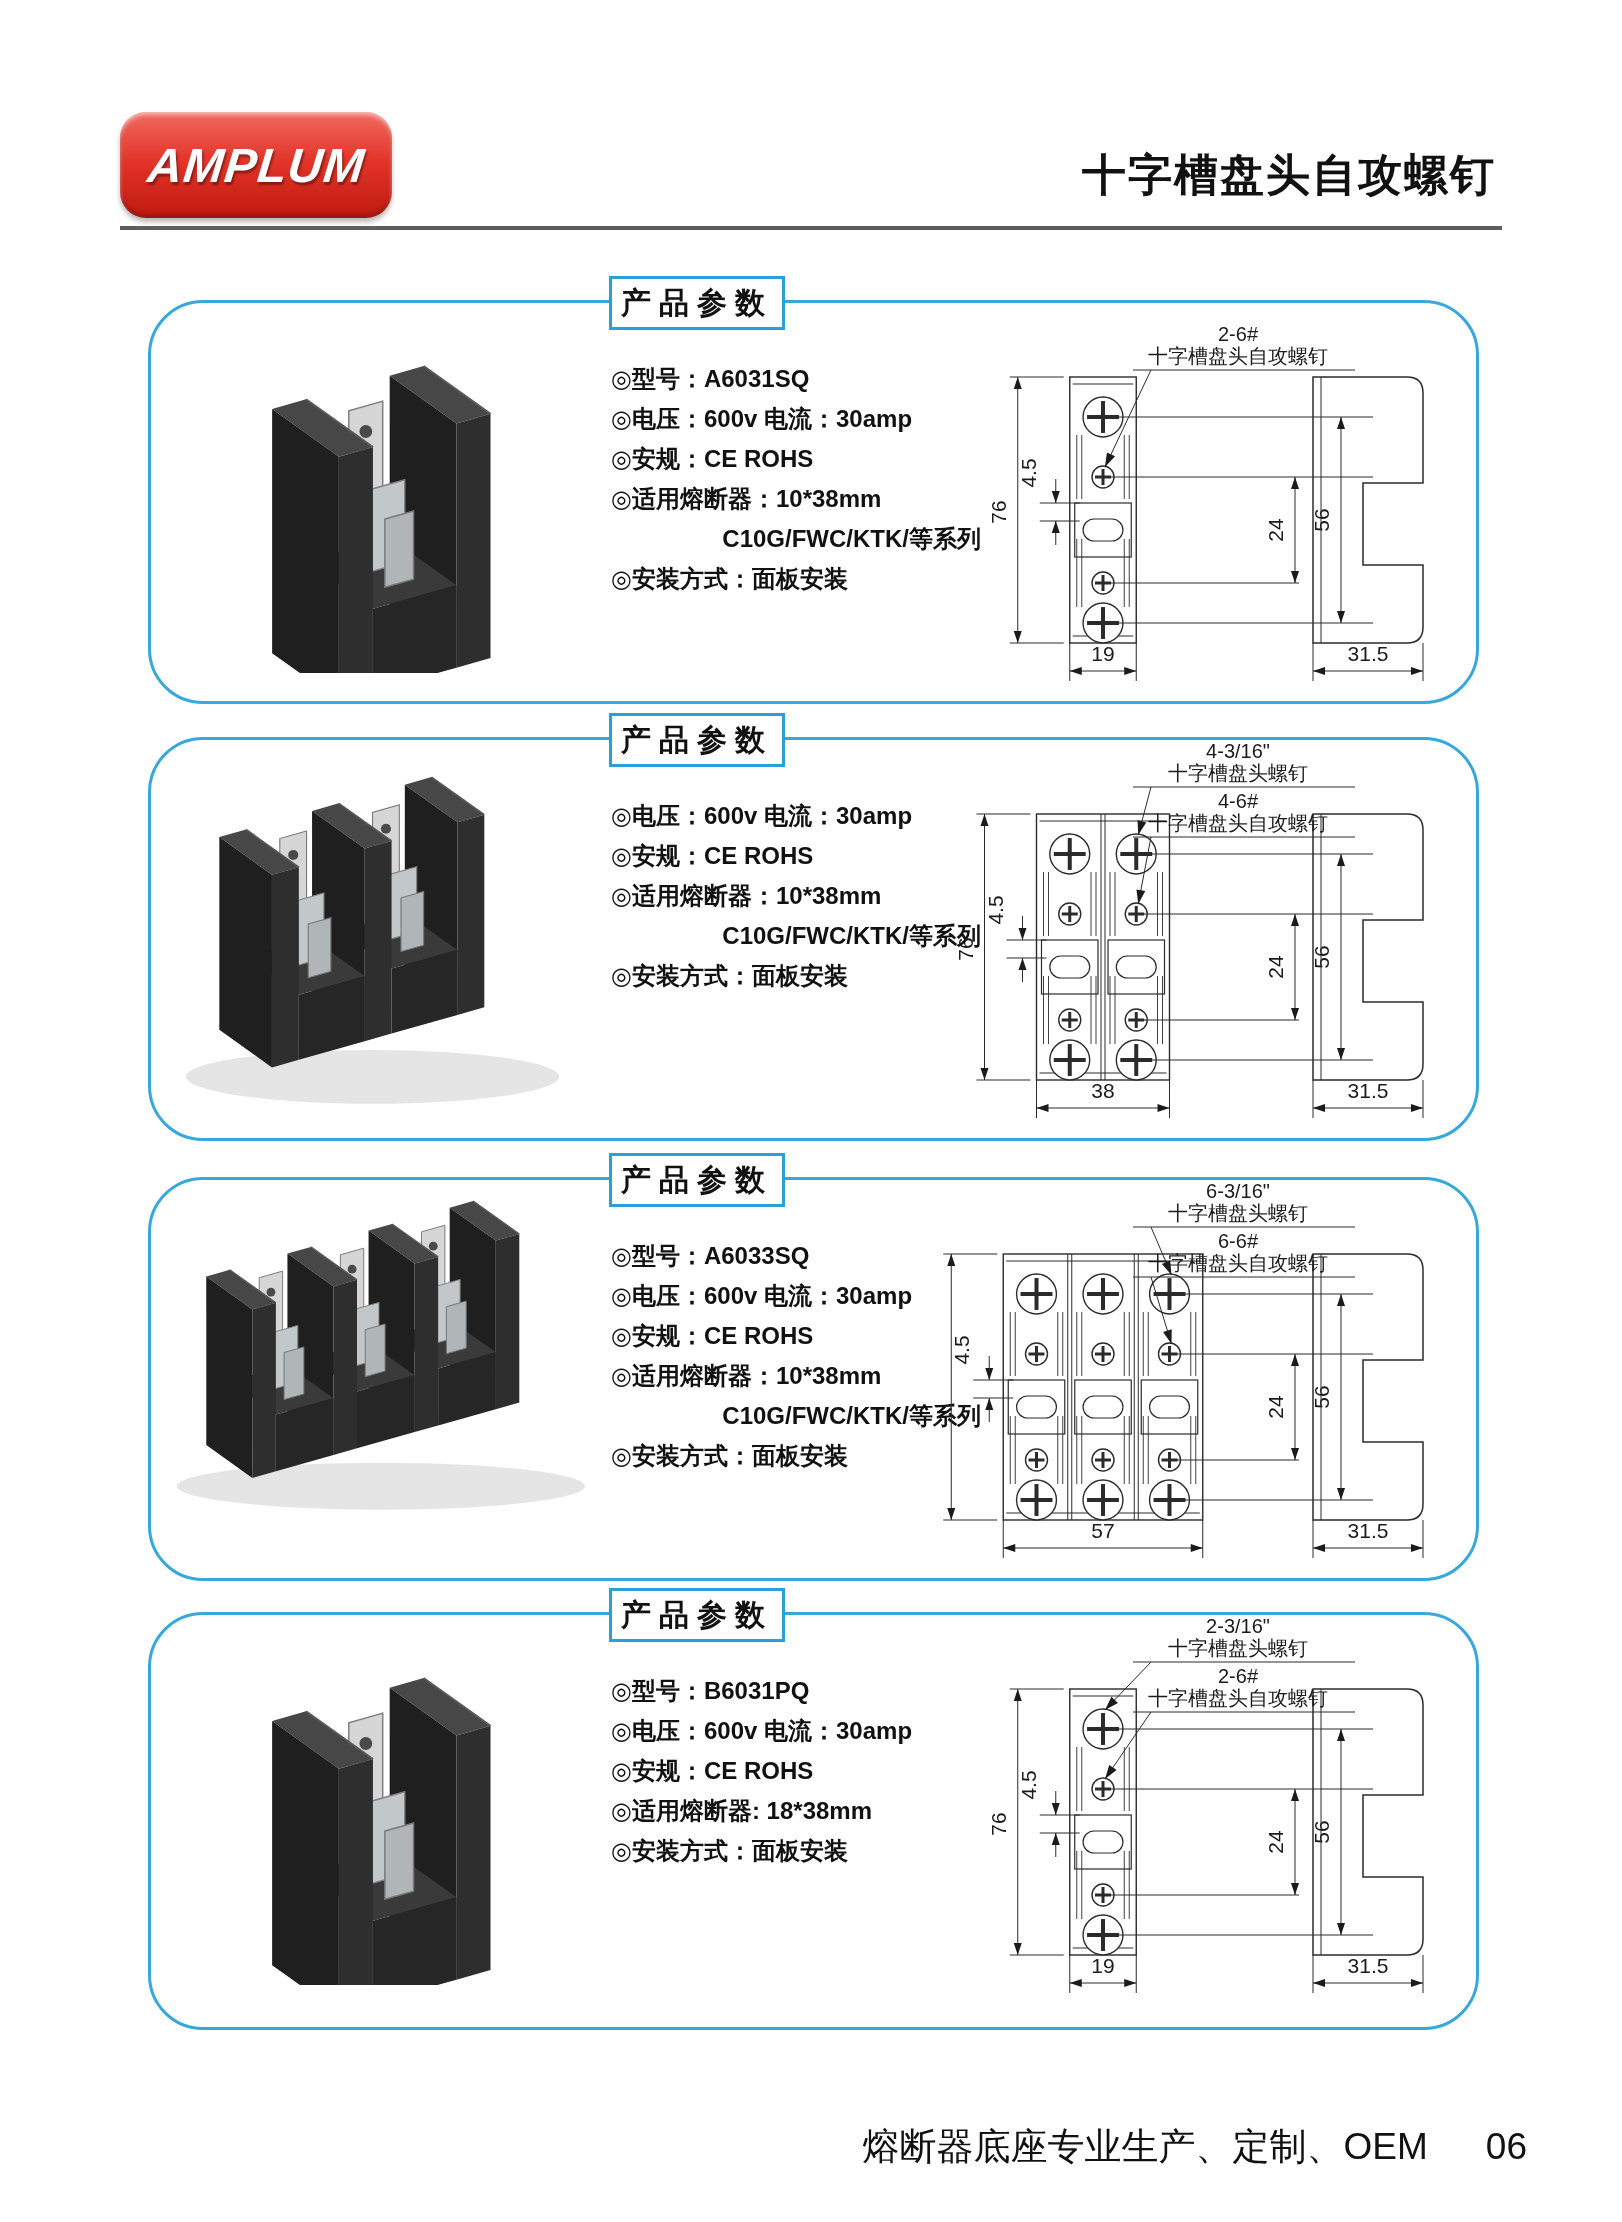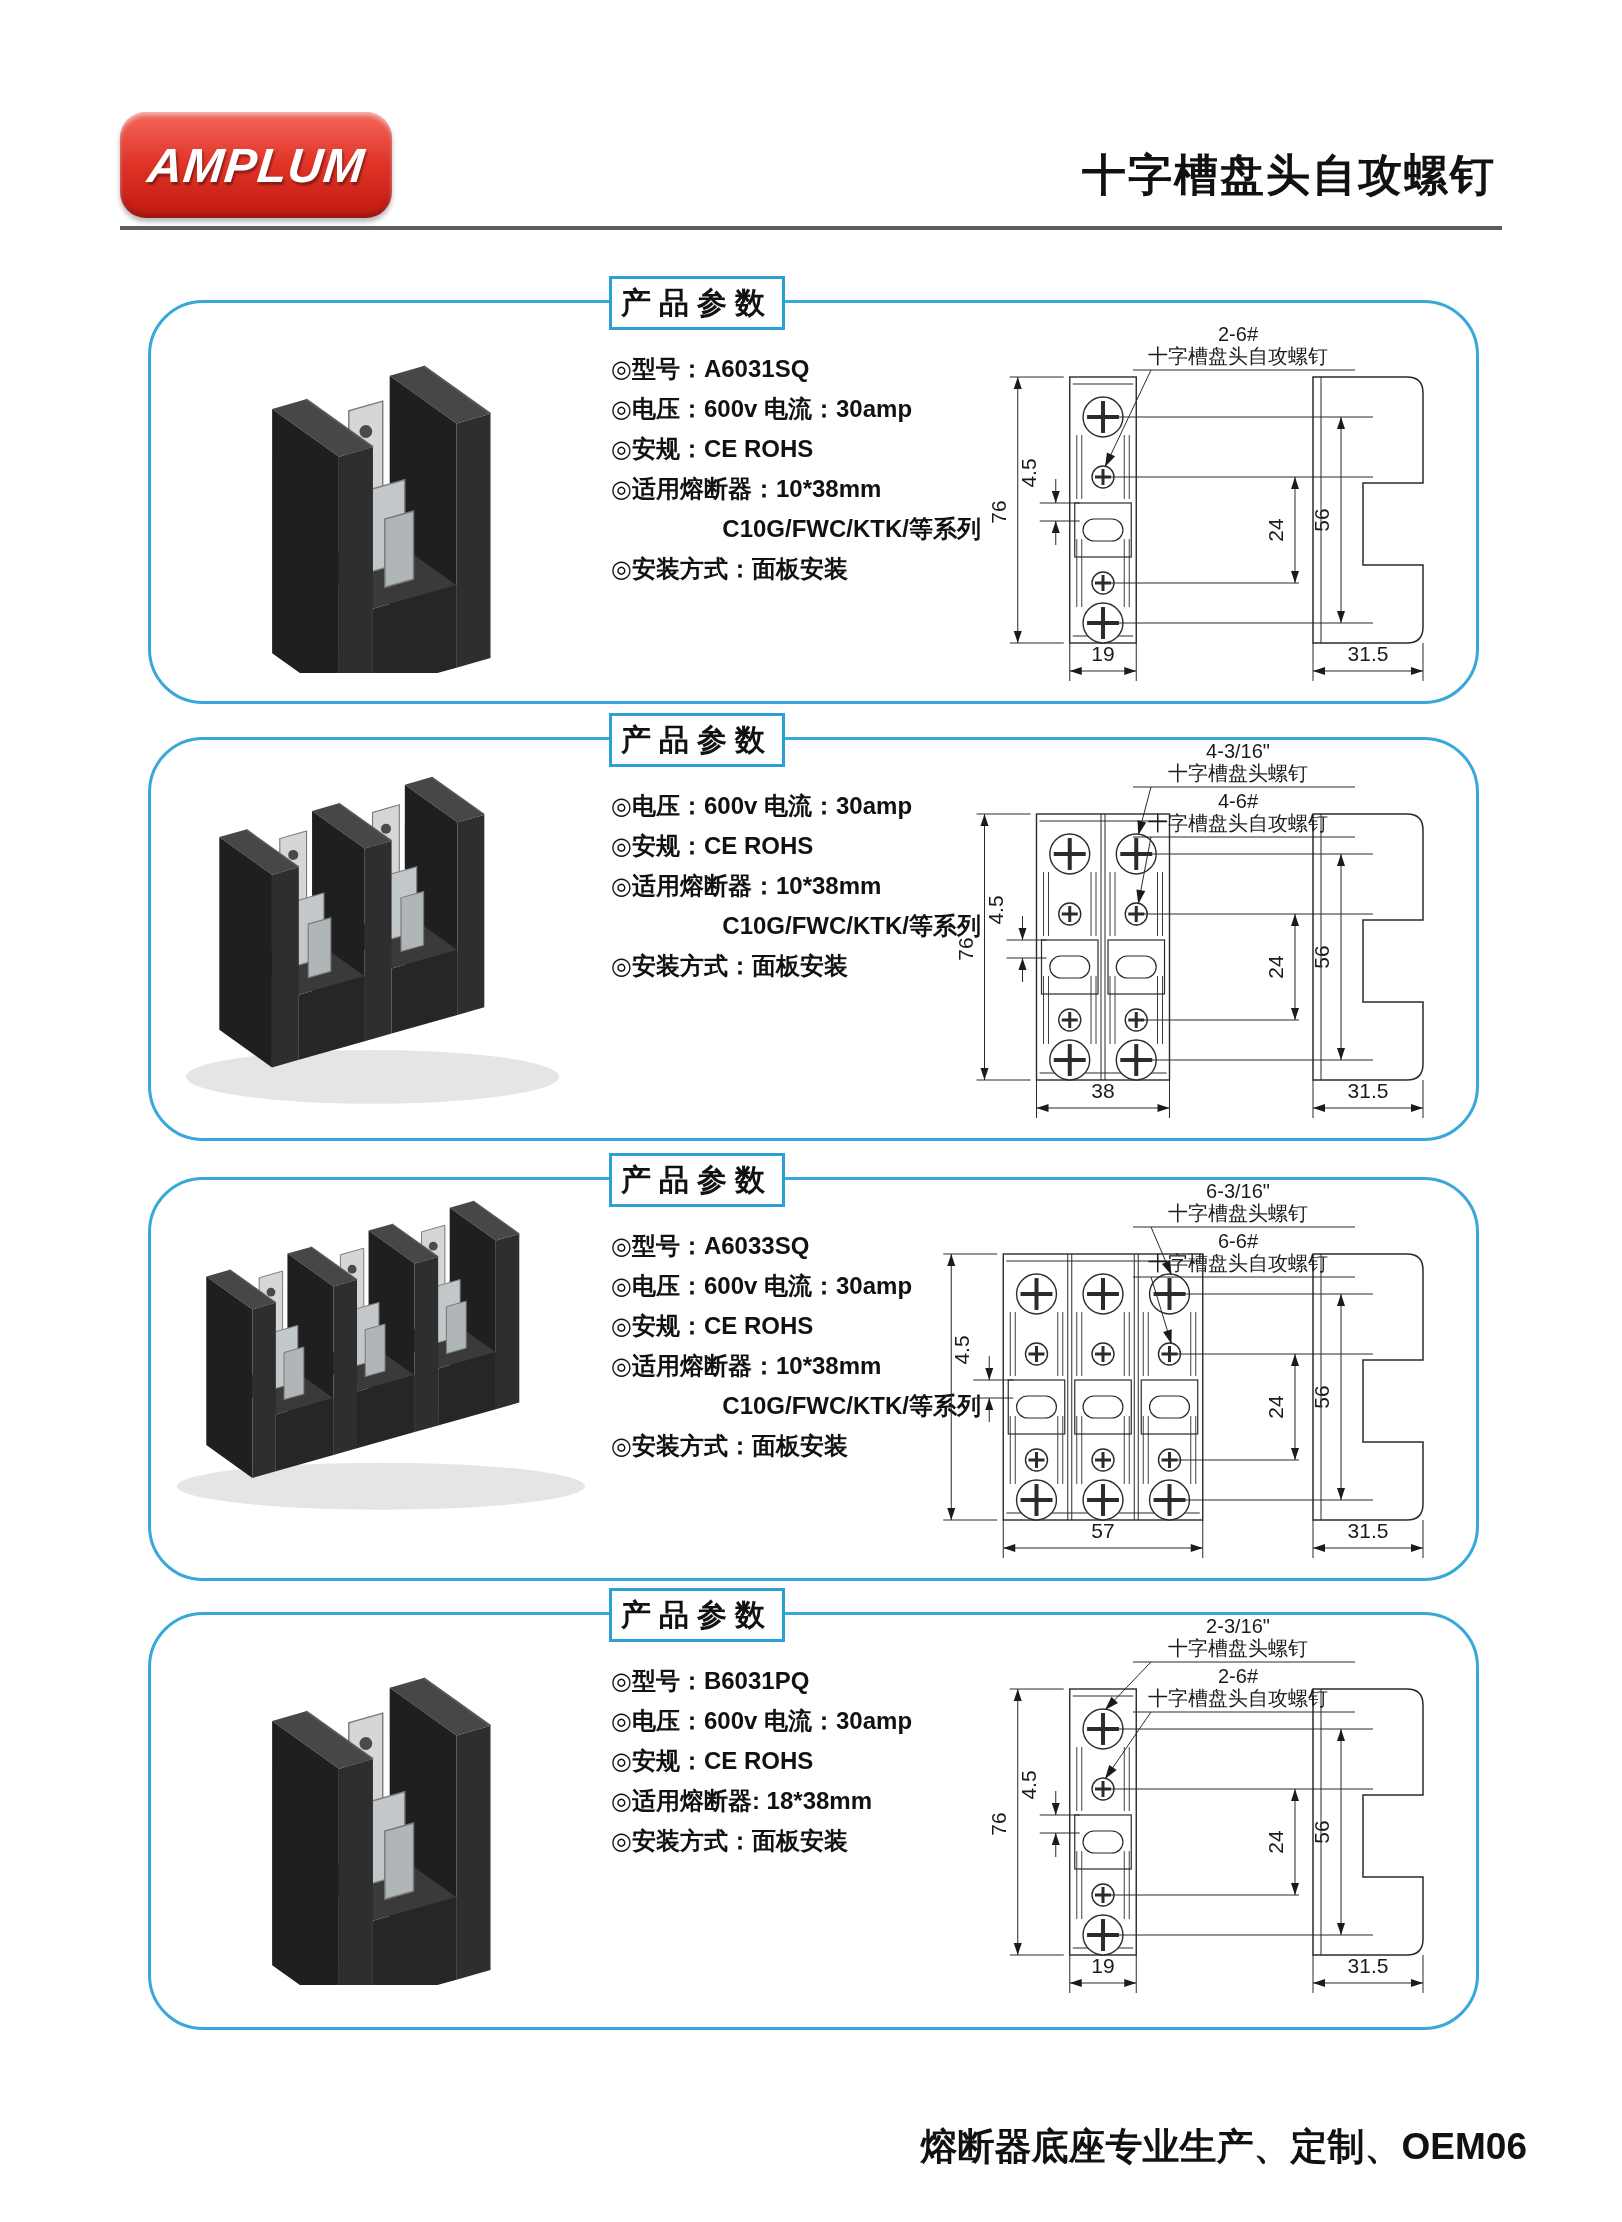--- a/index.html
+++ b/index.html
@@ -15,27 +15,27 @@
   .page-title{position:absolute;right:126px;top:146px;font-size:44px;font-weight:bold;letter-spacing:2px;}
   .header-rule{position:absolute;left:120px;top:226px;width:1382px;height:4px;background:#5e5e5e;}
   
   .card{position:absolute;left:148px;width:1325px;height:398px;background:#fff;
         border:3px solid #38a8da;border-radius:55px;}
   .card.c1{top:300px}.card.c2{top:737px}.card.c3{top:1177px}.card.c4{top:1612px;height:412px}
   .params-box{position:absolute;left:458px;top:-27px;width:170px;height:48px;background:#fff;
         border:3px solid #2ba0d6;display:flex;align-items:center;justify-content:center;
         font-size:30px;font-weight:bold;letter-spacing:8px;z-index:2;}
   .photo{position:absolute;left:12px;top:20px;width:430px;height:350px;}
-  .specs{position:absolute;left:460px;top:46px;width:370px;}
+  .specs{position:absolute;left:460px;top:56px;width:370px;}
   .spec-line{font-size:24px;font-weight:bold;line-height:40px;white-space:nowrap;}
   .spec-line.sub{padding-left:20px;text-align:right;}
   .drawing{position:absolute;left:792px;top:4px;width:530px;height:388px;}
   
-  .footer{position:absolute;top:2122px;right:95px;display:flex;align-items:baseline;
-        font-size:37px;font-weight:bold;}
+  .footer{position:absolute;top:2122px;right:95px;display:flex;align-items:baseline;gap:58px;
+        font-size:37px;font-weight:normal;}
 </style>
 </head>
 <body>
 
 <div class="page">
 
   <div class="logo">
     <span class="logo-text">AMPLUM</span>
   </div>
   <div class="page-title">十字槽盘头自攻螺钉</div>

